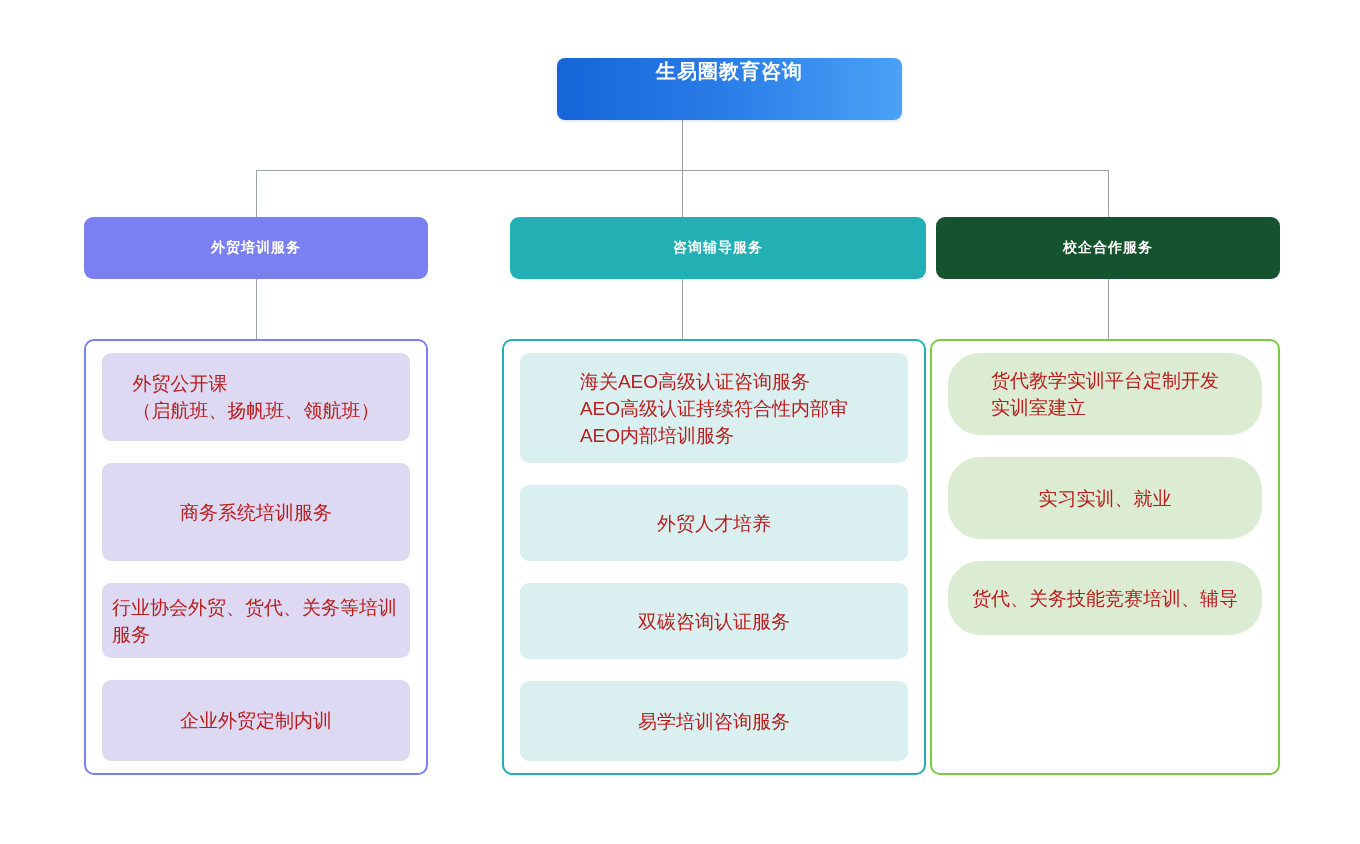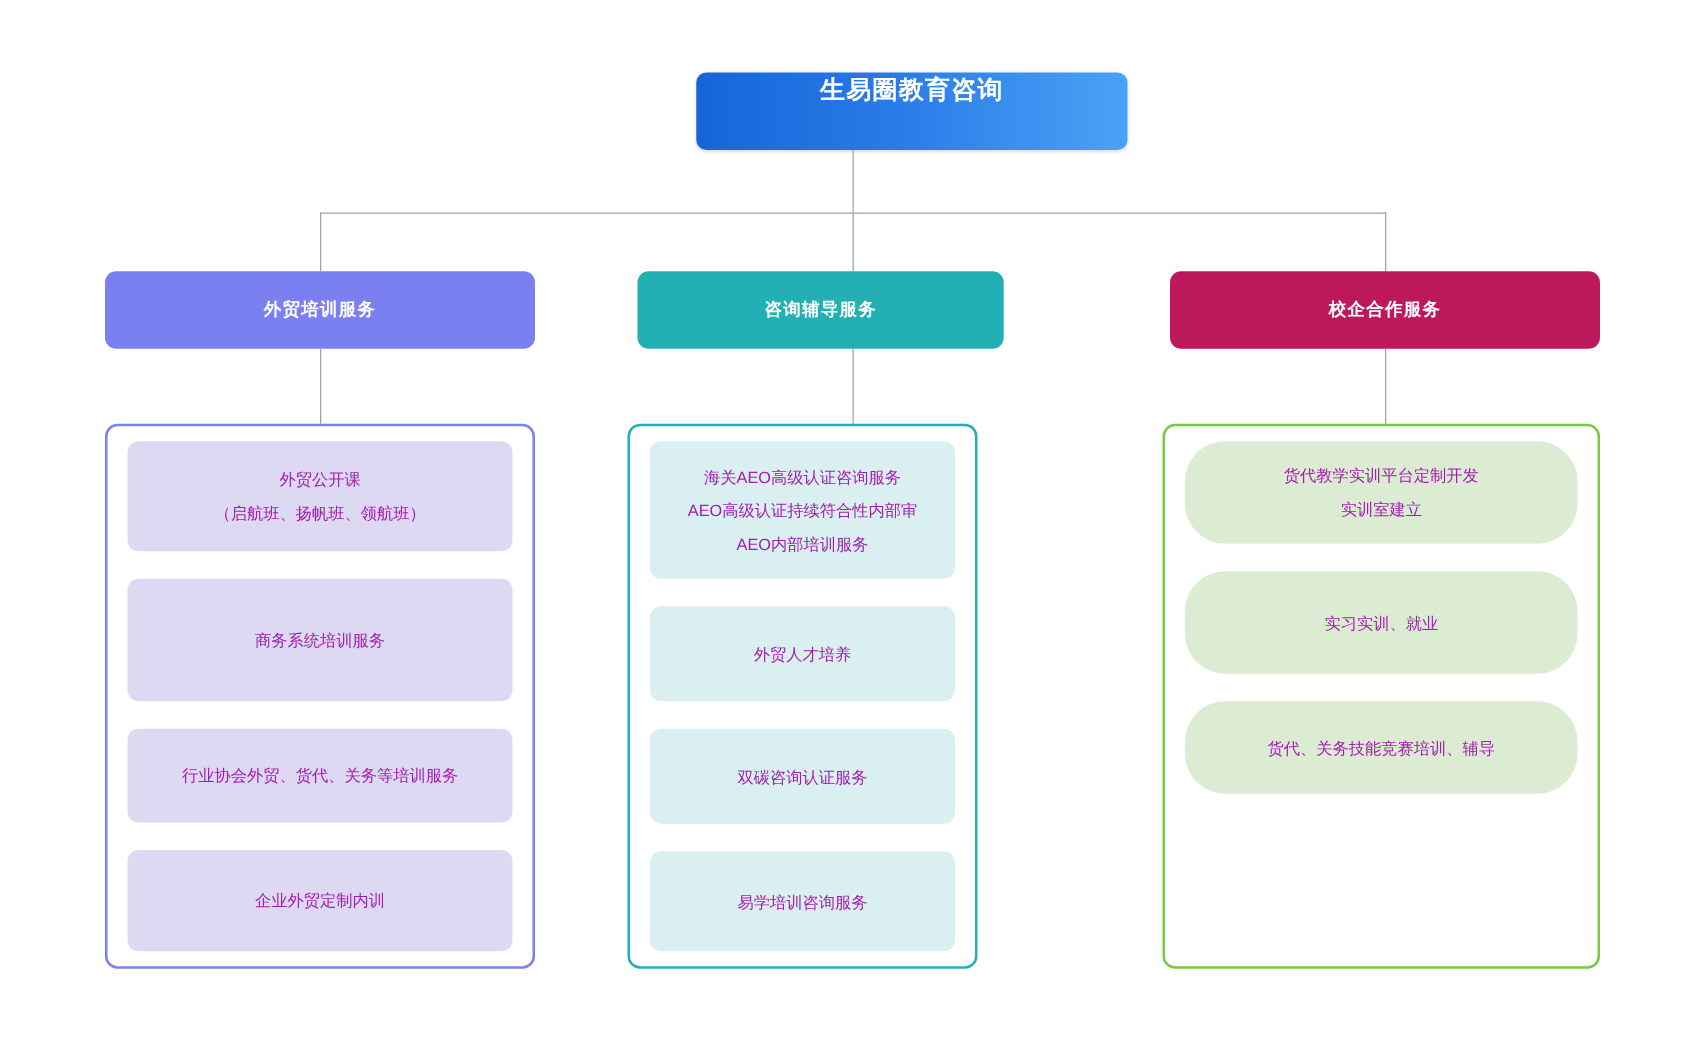--- a/index.html
+++ b/index.html
@@ -79,43 +79,43 @@
     padding: 12px 16px;
     display: flex;
     flex-direction: column;
     justify-content: flex-start;
   }
   .card {
     border-radius: 9px;
     display: flex;
     align-items: center;
     justify-content: center;
-    text-align: center;
-    color: #a21caf;
-    font-size: 13px;
+    text-align: left;
+    color: #b91c1c;
+    font-size: 19px;
     line-height: 27px;
     box-sizing: border-box;
     padding: 6px 10px;
     margin-bottom: 22px;
     white-space: pre-line;
   }
   .card:last-child { margin-bottom: 0; }
 
   
   #col1-header { left: 84px;  width: 344px; background: #7b80f0; }
   #panel1      { left: 84px;  width: 344px; border-color: #7b80f0; }
   #panel1 .card { background: #ddd9f2; }
 
   
-  #col2-header { left: 510px; width: 293px; background: #23b0b5; }
-  #panel2      { left: 502px; width: 280px; border-color: #23b0b5; }
+  #col2-header { left: 510px; width: 416px; background: #23b0b5; }
+  #panel2      { left: 502px; width: 424px; border-color: #23b0b5; }
   #panel2 .card { background: #d9eff0; }
 
   
-  #col3-header { left: 936px; width: 344px; background: #be185d; }
+  #col3-header { left: 936px; width: 344px; background: #14532d; }
   #panel3      { left: 930px; width: 350px; border-color: #7cc944; }
   #panel3 .card { background: #dcecd3; border-radius: 32px; }
 </style>
 </head>
 <body>
 
 <div id="canvas">
 
   <div class="root-node">
     <span class="label">生易圈教育咨询</span>

